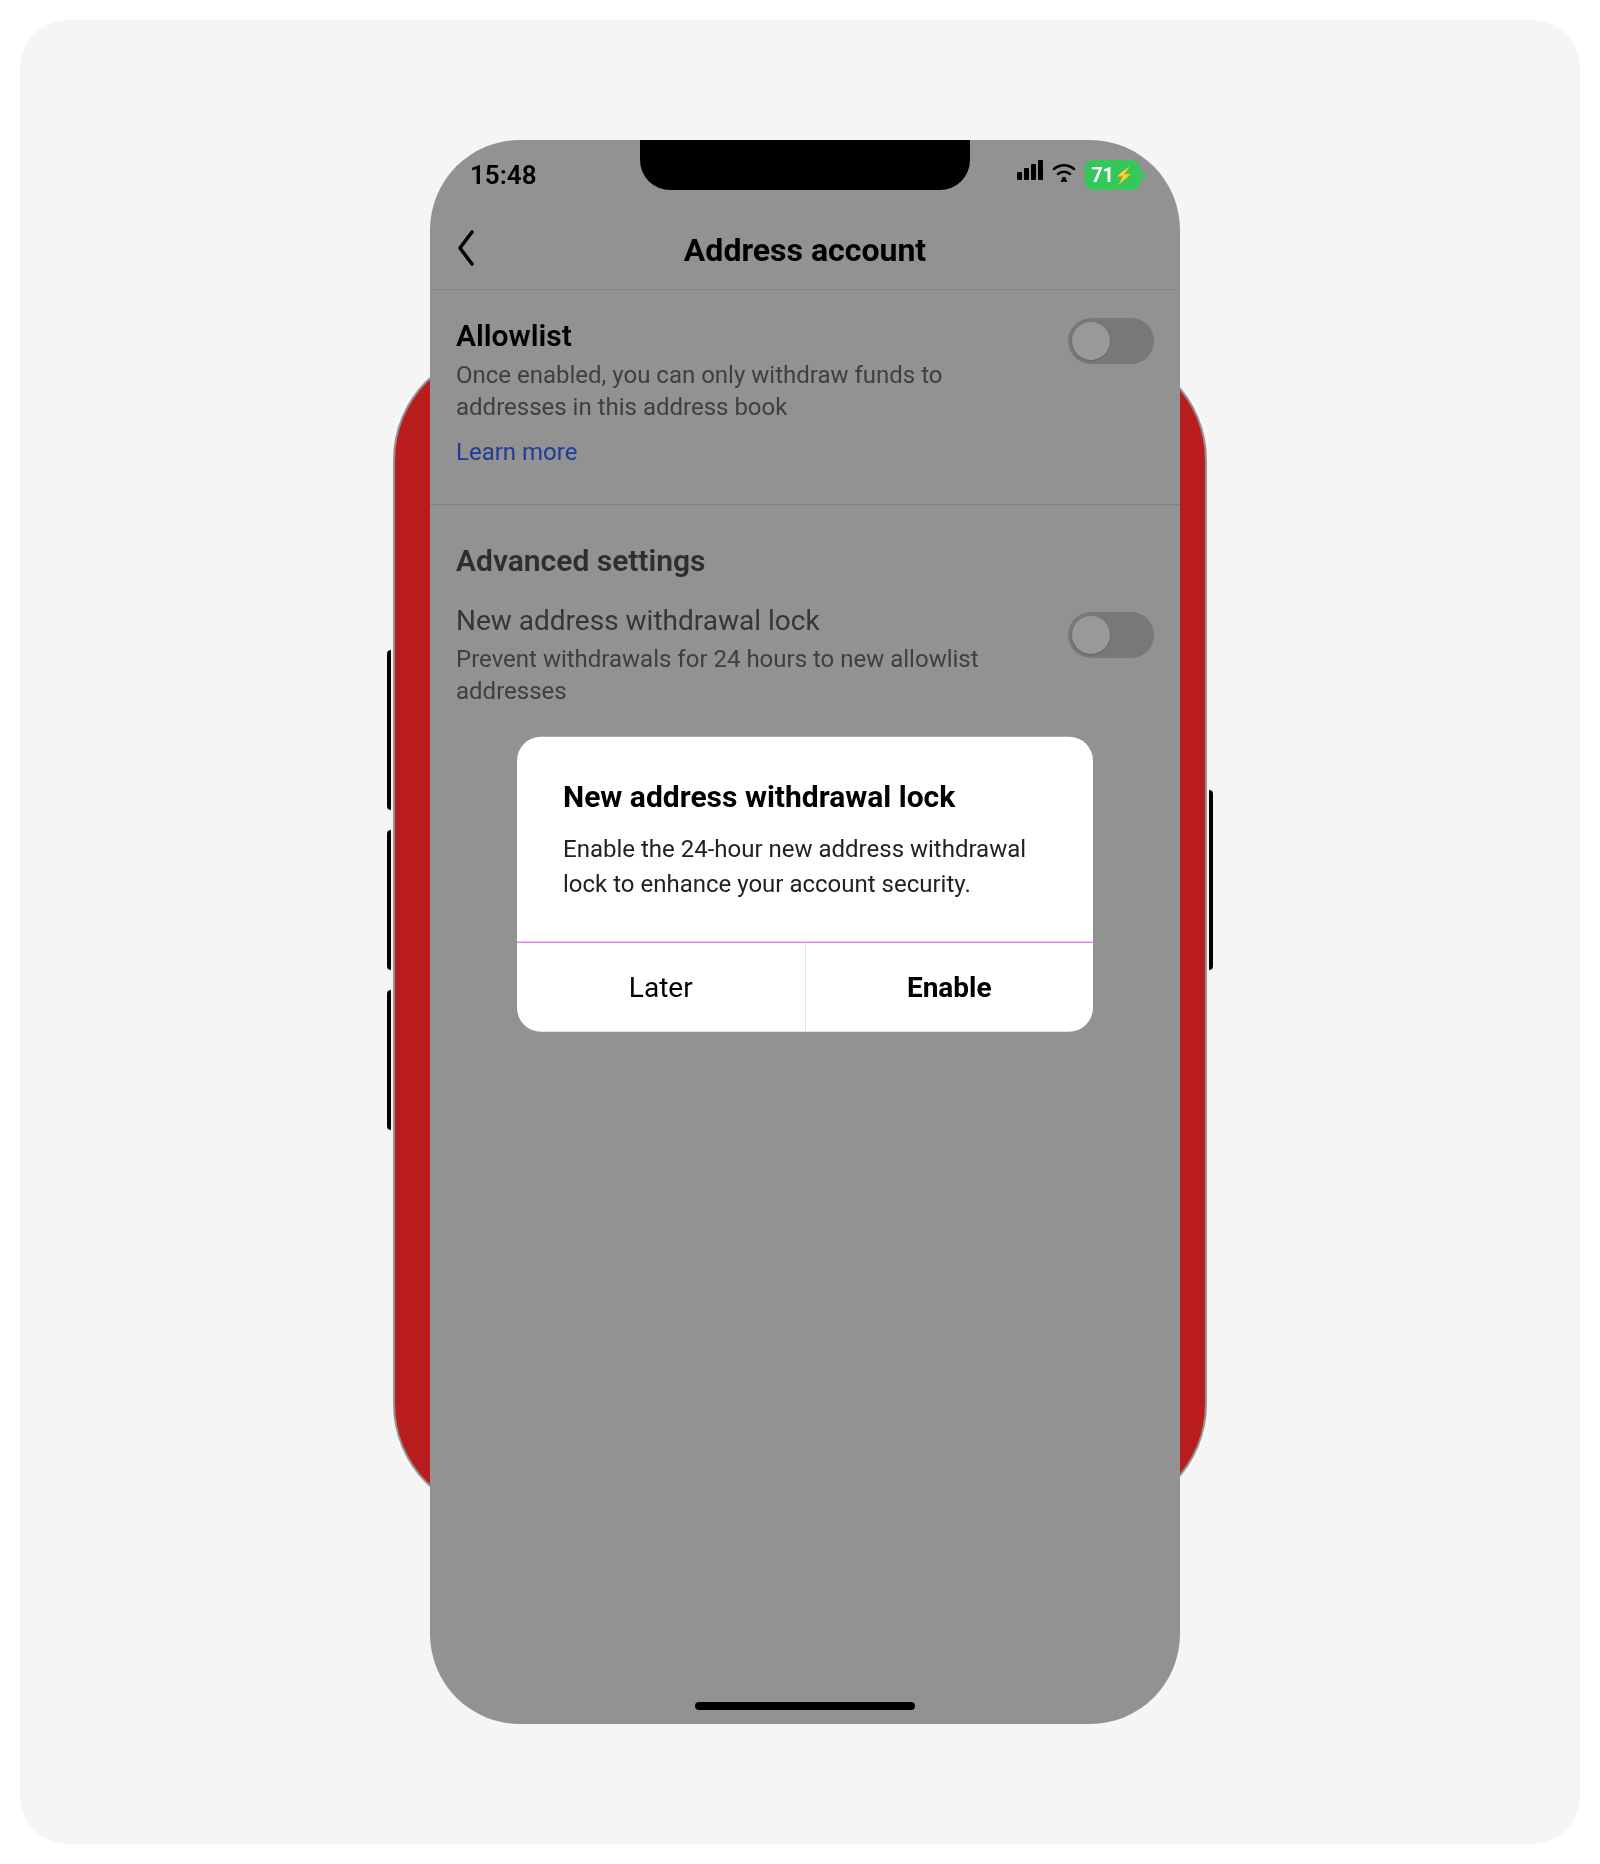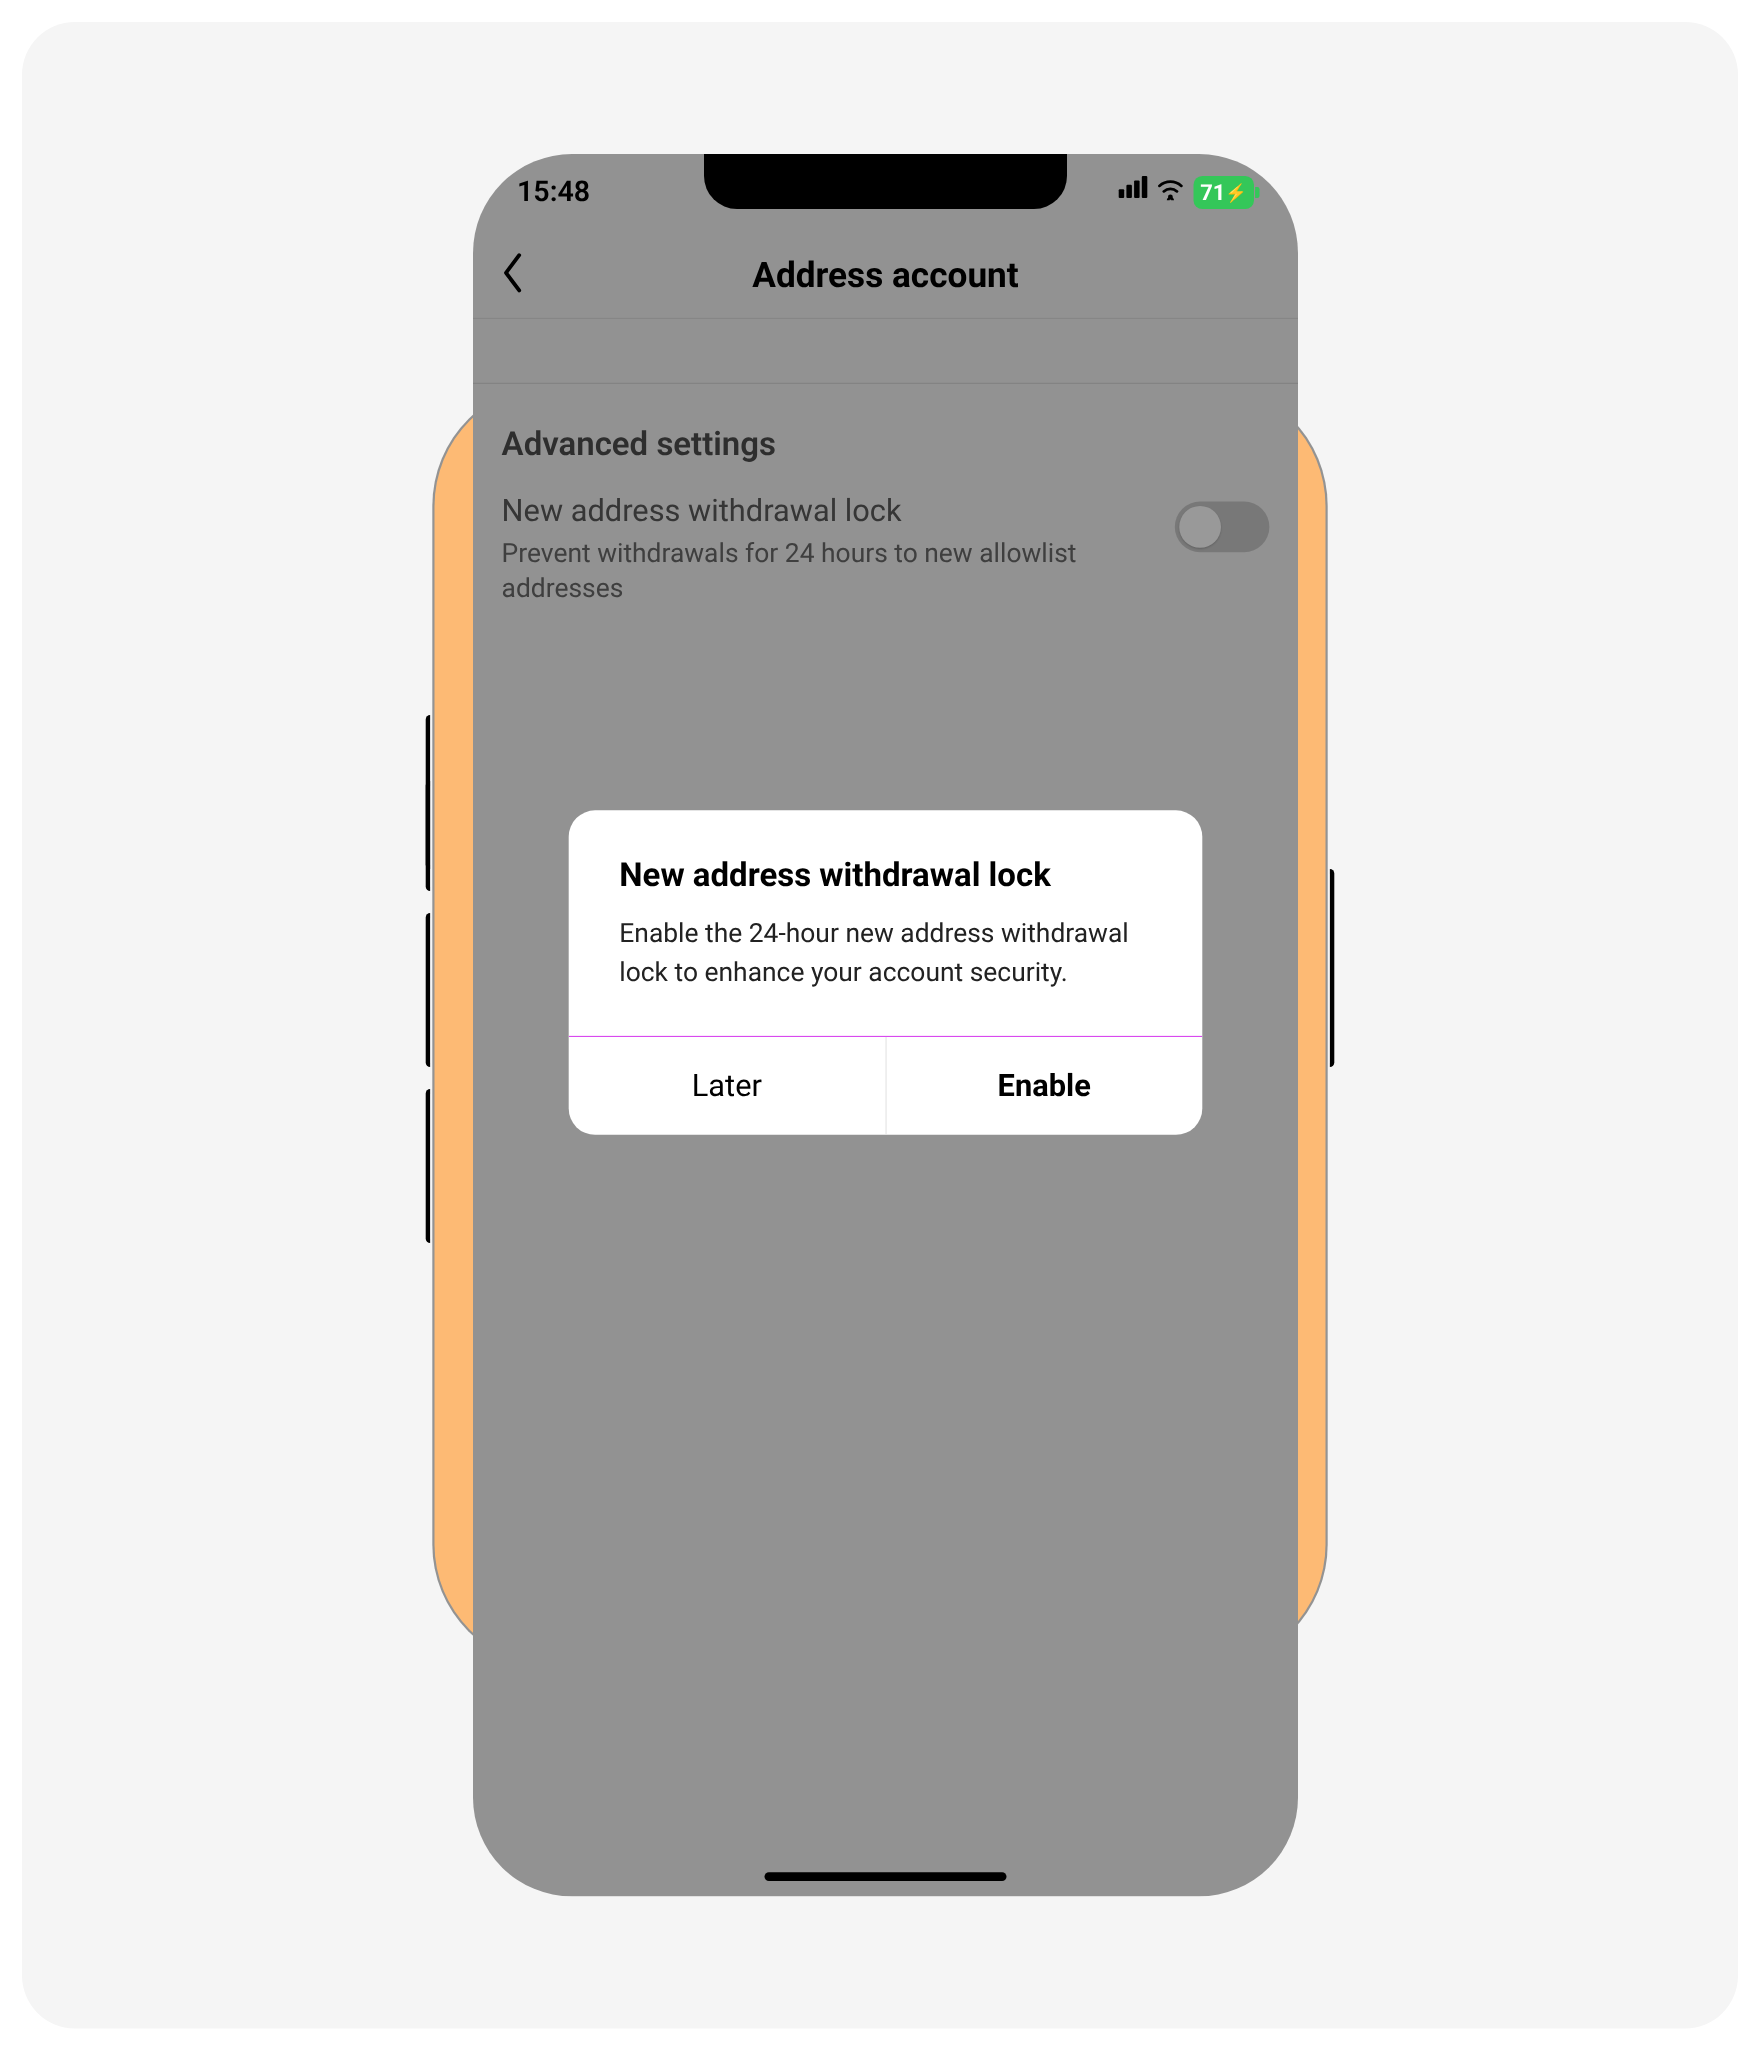--- a/index.html
+++ b/index.html
@@ -1,19 +1,19 @@
 <!DOCTYPE html>
 <html><head>
   <meta charset="utf-8">
   <style>
     * { margin:0; padding:0; box-sizing:border-box; font-family:-apple-system,BlinkMacSystemFont,"Segoe UI",Roboto,Helvetica,Arial,sans-serif; }
     body  { background:#fff; width:1600px; height:1864px; display:flex; align-items:center; justify-content:center; }
     .card { width:1560px; height:1824px; background:#f5f5f5; border-radius:48px; display:flex; align-items:center; justify-content:center; }
 
-    .phone-outer { width:810px; height:1164px; background:#fdba74; border-radius:110px; display:flex; align-items:center; justify-content:center; position:relative; box-shadow:0 0 0 2px rgba(0,0,0,0.4);padding-left:10px; }
+    .phone-outer { width:810px; height:1164px; background:#b91c1c; border-radius:110px; display:flex; align-items:center; justify-content:center; position:relative; box-shadow:0 0 0 2px rgba(0,0,0,0.4);padding-left:10px; }
     .phone-outer::before { content:""; position:absolute; left:-8px; top:360px; width:4px; height:100px; background:#000; border-radius:4px 0 0 4px; }
     .phone-outer::after { content:""; position:absolute; left:-8px; top:480px; width:4px; height:140px; background:#000; border-radius:4px 0 0 4px; box-shadow:0 160px 0 #000, 0 -180px 0 #000; }
     .btn-r { position:absolute; right:-8px; top:440px; width:4px; height:180px; background:#000; border-radius:0 4px 4px 0; }
 
     .screen { width:750px; height:1584px; background:#f3f3f3; border-radius:90px; overflow:hidden; position:relative; }
     .overlay { position:absolute; inset:0; background:rgba(0,0,0,0.40); z-index:5; }
 
     .notch { position:absolute; top:0; left:50%; transform:translateX(-50%); width:330px; height:50px; background:#000; border-radius:0 0 30px 30px; z-index:20; }
 
     .statusbar { position:relative; z-index:10; height:70px; display:flex; align-items:center; justify-content:space-between; padding:0 40px; font-weight:600; font-size:26px; }
@@ -87,20 +87,28 @@
       <div class="nav">
         <div class="back">
           <svg viewBox="0 0 24 40">
               <path d="M18 4 L6 20 L18 36" stroke="#000" stroke-width="3.5" fill="none" stroke-linecap="round" stroke-linejoin="round"></path>
             </svg>
         </div>
         <div class="nav-title">Address account</div>
       </div>
 
       <div class="content">
+        <div class="row">
+          <div class="txt">
+            <div class="section-title">Allowlist</div>
+            <div class="section-desc">Once enabled, you can only withdraw funds to addresses in this address book</div>
+            <a class="link">Learn more</a>
+          </div>
+          <div class="switch"></div>
+        </div>
 
         <div class="divider"></div>
 
         <div class="section-title" style="color:#4e4e4e;">Advanced settings</div>
 
         <div class="row" style="margin-top:26px;">
           <div class="txt">
             <div class="item-title" style="margin-top:0;">New address withdrawal lock</div>
             <div class="item-desc">Prevent withdrawals for 24 hours to new allowlist addresses</div>
           </div>

